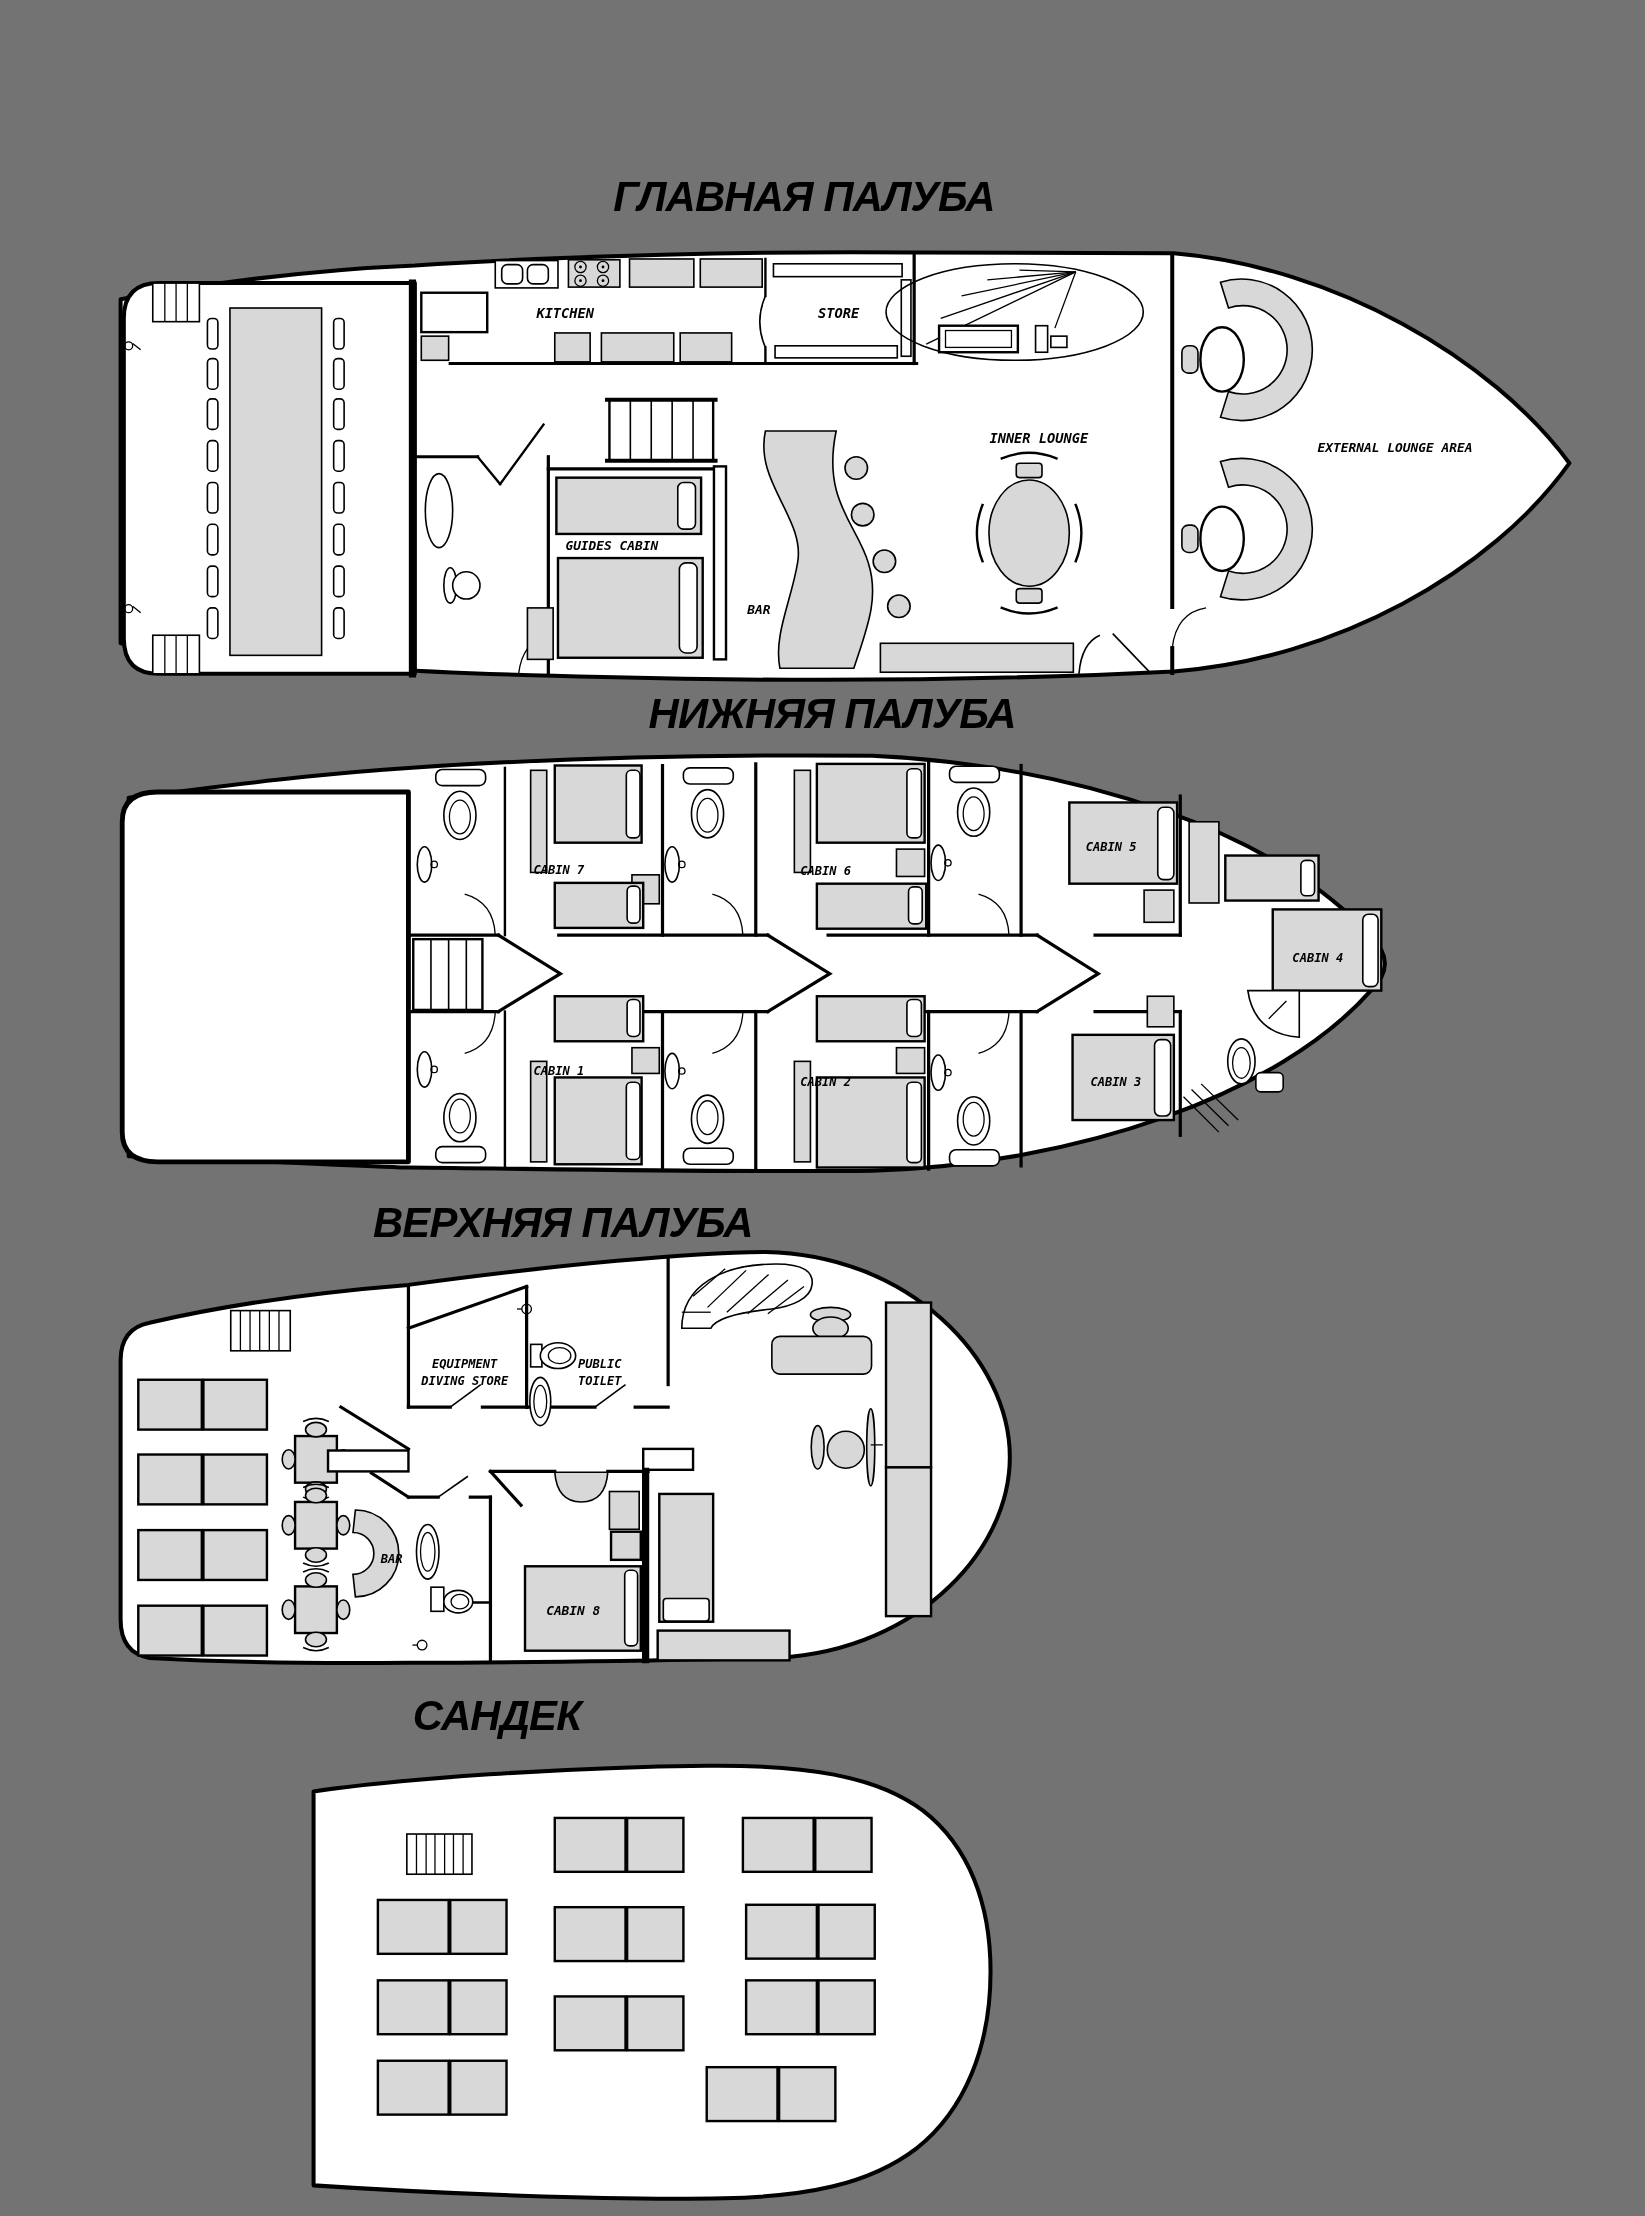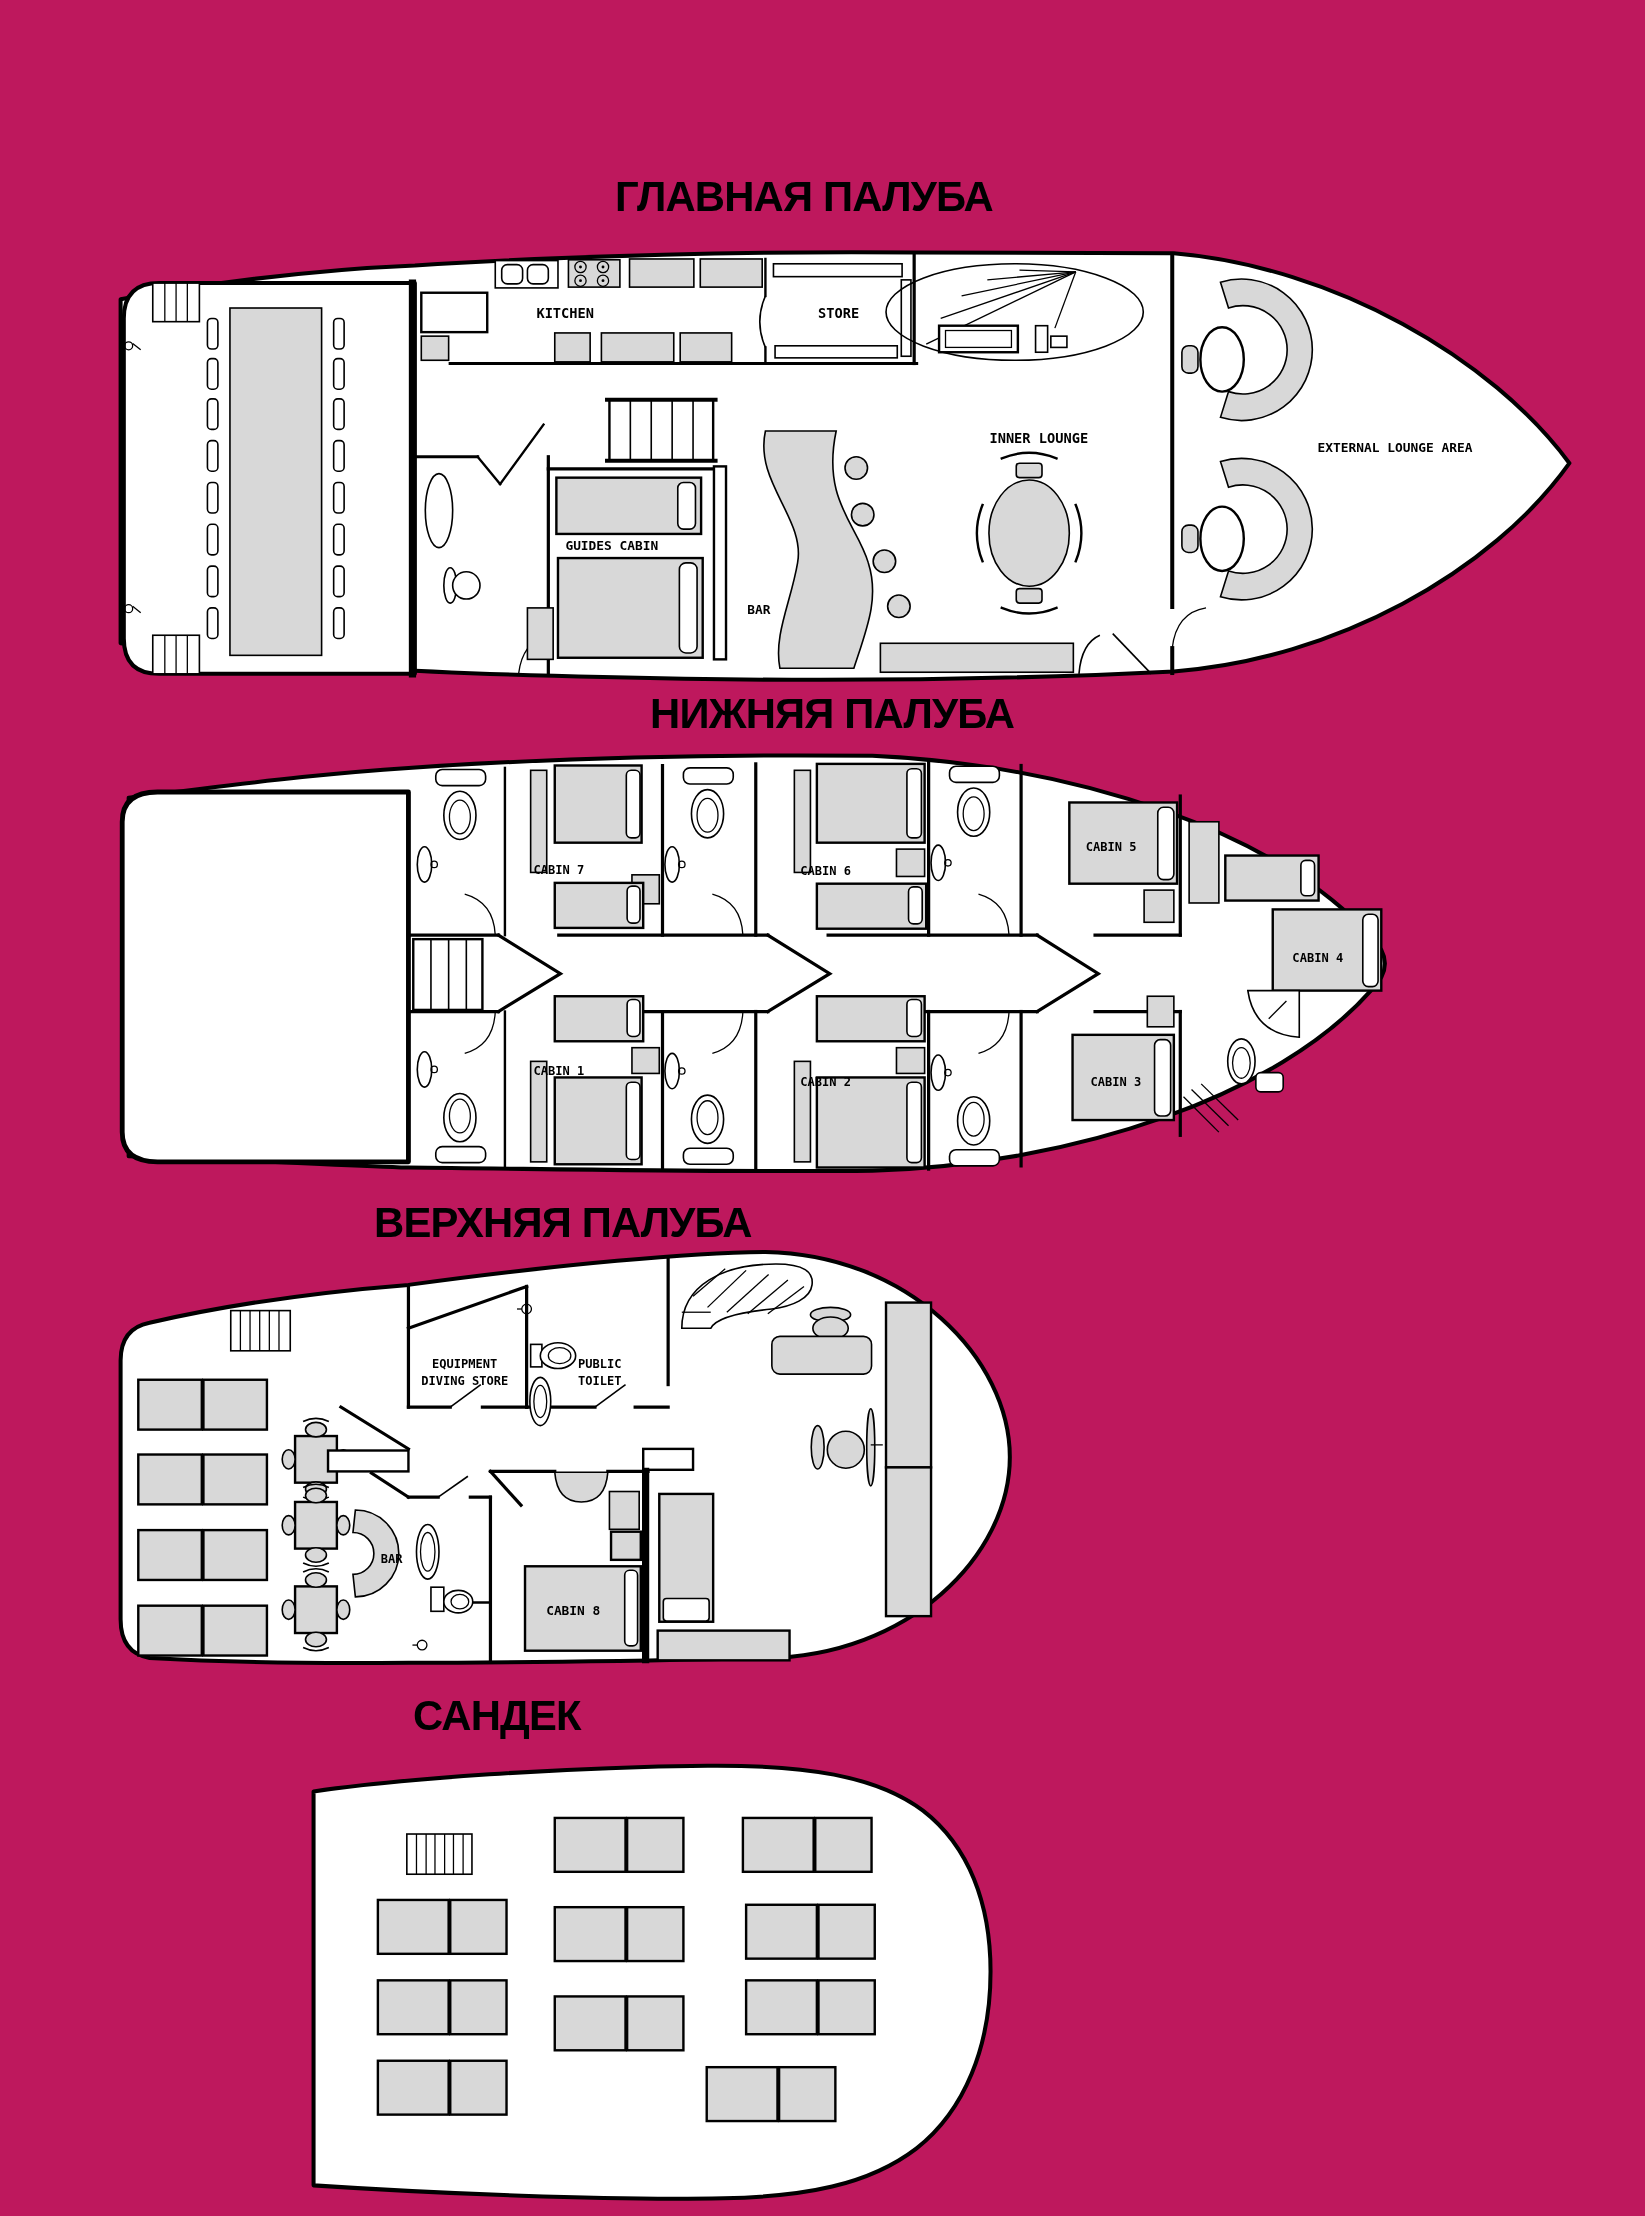--- a/index.html
+++ b/index.html
@@ -1,17 +1,17 @@
 <!DOCTYPE html>
 <html style="font-size:13px"><head>
 <meta charset="utf-8">
 <style>
   html,body{margin:0;padding:0;background:#fff;}
-  .canvas{position:relative;width:1645px;height:2216px;background:#be185d;overflow:hidden;
-          font-family:"Liberation Sans",sans-serif;}
+  .canvas{position:relative;width:1645px;height:2216px;background:#737373;overflow:hidden;
+          font-family:"Liberation Sans",sans-serif;font-style:italic;}
   svg{position:absolute;left:0;top:0;}
   
   .hull{fill:#fff;stroke:#000;stroke-width:5;stroke-linejoin:round;}
   .hull6{fill:#fff;stroke:#000;stroke-width:6;stroke-linejoin:round;}
   .wall3{fill:none;stroke:#000;stroke-width:3;stroke-linecap:square;}
   .wall4{fill:none;stroke:#000;stroke-width:4;stroke-linecap:square;}
   .wall5{fill:none;stroke:#000;stroke-width:5;stroke-linecap:square;}
   .wall9{fill:none;stroke:#000;stroke-width:9;stroke-linecap:square;}
   .ln{fill:none;stroke:#000;stroke-width:2;}
   .ln1{fill:none;stroke:#000;stroke-width:1.6;}

